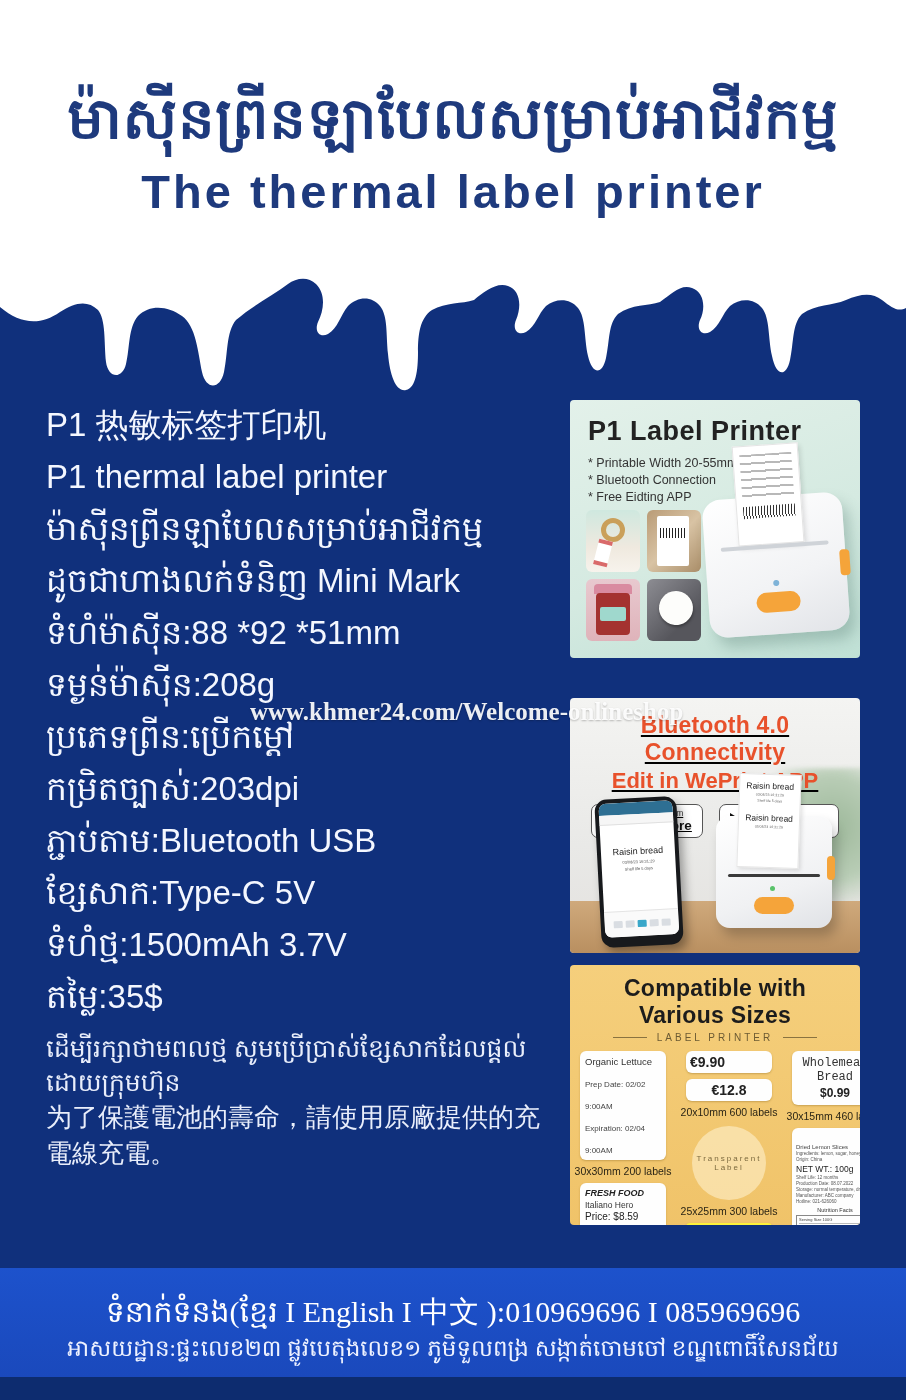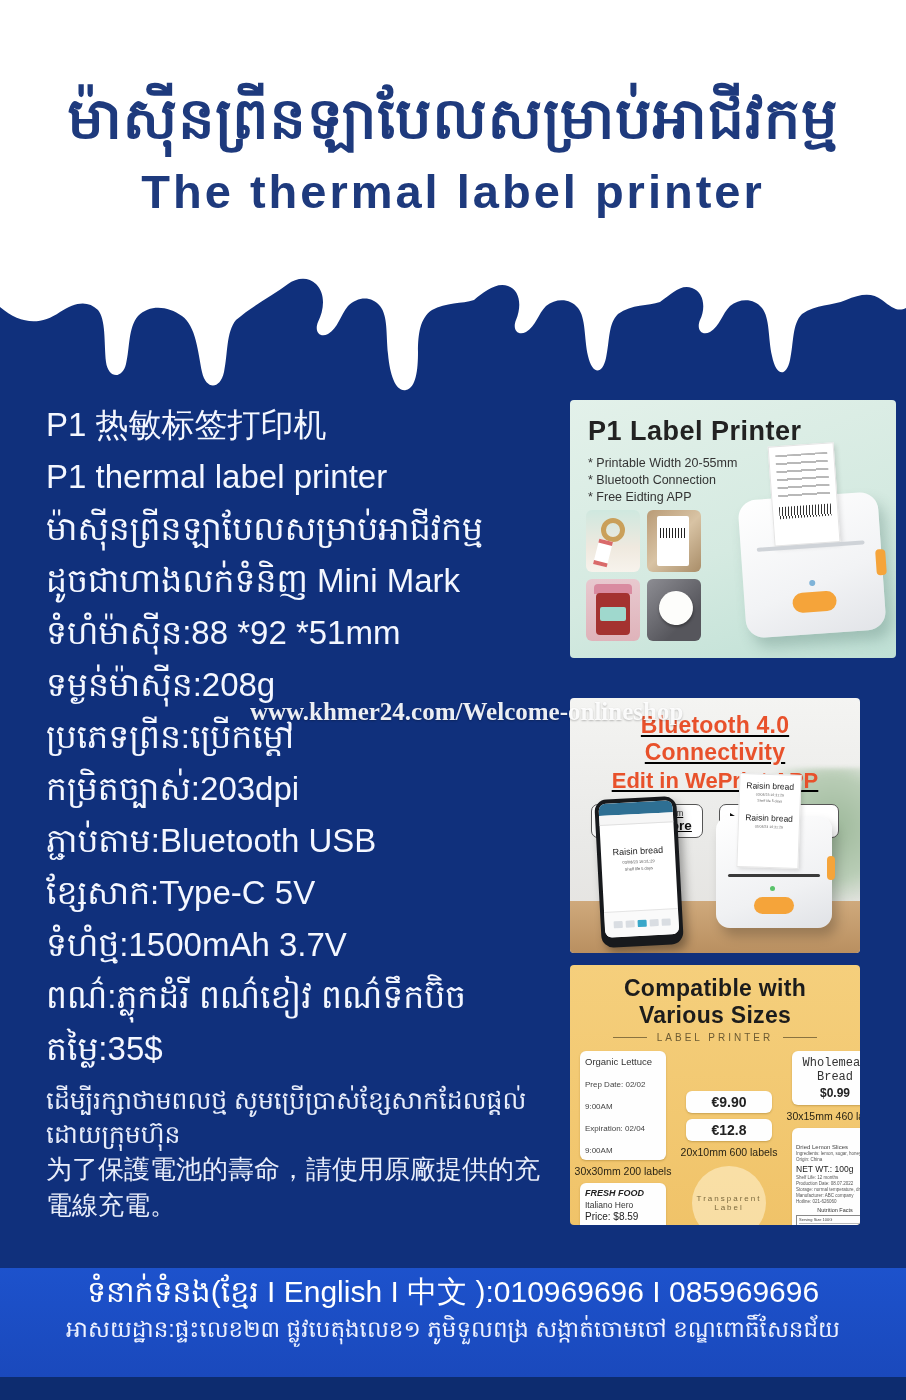--- a/index.html
+++ b/index.html
@@ -32,21 +32,21 @@
   }
   .specs { width:505px; color:#f4f7ff; }
   .spec-line { font-size:33px; line-height:52px; white-space:nowrap; }
   .spec-note-kh { font-size:25px; line-height:34px; margin-top:8px; color:#e9eefb; }
   .spec-note-cn { font-size:26px; line-height:36px; color:#e9eefb; }
 
   .cards { width:290px; margin-left:19px; }
 
   
   .card { border-radius:4px; overflow:hidden; position:relative; }
-  .card1 { width:326px; height:258px; background:linear-gradient(160deg,#e3f1ea 0%,#d5eae1 55%,#bfe0d5 100%); margin-top:1px; }
+  .card1 { width:290px; height:258px; background:linear-gradient(160deg,#e3f1ea 0%,#d5eae1 55%,#bfe0d5 100%); margin-top:1px; }
   .card1-title { font-size:27px; font-weight:bold; color:#222; padding:16px 0 0 18px; letter-spacing:0.5px; }
   .card1-bullets { padding:8px 0 0 18px; }
   .card1-bullet { font-size:12.5px; color:#333; line-height:17px; }
   .photo-grid {
     position:absolute; left:16px; top:110px; width:114px; height:132px;
     display:grid; grid-template-columns:54px 54px; grid-template-rows:62px 62px; gap:7px;
   }
   .photo { border-radius:6px; position:relative; overflow:hidden; }
   .photo-ring { background:linear-gradient(180deg,#cfe8df 0%,#efe9df 60%,#f7f3ec 100%); }
   .ring-band { position:absolute; left:15px; top:8px; width:24px; height:24px; border:5px solid #caa05a; border-radius:50%; }
@@ -109,21 +109,21 @@
   .card3-title { font-size:23px; font-weight:bold; color:#1c1c1c; text-align:center; letter-spacing:0.3px; }
   .card3-sub { display:flex; align-items:center; justify-content:center; gap:10px; margin-top:3px; }
   .card3-sub .dash { width:34px; height:1px; background:#8a7340; }
   .card3-sub .txt { font-size:10px; letter-spacing:3px; color:#6b5a33; }
   .size-grid { display:flex; gap:20px; margin-top:8px; }
   .size-col { width:86px; display:flex; flex-direction:column; align-items:center; }
   .slabel { background:#fefefe; border-radius:6px; width:100%; padding:5px 5px; box-shadow:0 1px 2px rgba(120,90,20,.35); }
   .caption { font-size:10.5px; color:#2a2415; margin:5px 0 6px 0; white-space:nowrap; }
   .lab-organic .t1 { font-size:9.5px; color:#333; }
   .lab-organic .t2 { font-size:8px; color:#444; margin-top:13px; }
-  .lab-euro { text-align:center; padding:3px 4px;margin-top:40px; }
+  .lab-euro { text-align:left; padding:3px 4px; }
   .lab-euro .p { font-size:14px; font-weight:bold; color:#222; }
   .lab-euro2 { text-align:center; padding:3px 4px; margin-top:6px; }
   .lab-bread { text-align:center; }
   .lab-bread .t1 { font-size:12px; color:#333;font-family:Liberation Mono, monospace; }
   .lab-bread .t2 { font-size:12px; font-weight:bold; color:#222; margin-top:2px; }
   .lab-fresh .brand { font-size:9px; font-style:italic; font-weight:bold; color:#222; }
   .lab-fresh .t { font-size:8.5px; color:#333; margin-top:2px; }
   .lab-fresh .price { font-size:10px; color:#222; margin-top:1px; }
   .barcode { height:22px; margin-top:3px; background:repeating-linear-gradient(90deg,#111 0 1px,#fff 1px 3px); }
   .bcnum { font-size:5px; color:#333; text-align:center; letter-spacing:2px; }
@@ -142,21 +142,21 @@
 
   
   .watermark {
     position:absolute; left:250px; top:698px; width:420px;
     font-family:"Liberation Serif","DejaVu Serif",serif;
     font-size:25px; font-weight:bold; color:rgba(255,255,255,.92);
     text-shadow:0 1px 2px rgba(0,0,0,.25); white-space:nowrap; z-index:5;
   }
 
   
-  .footer { width:906px; height:109px; background:linear-gradient(180deg,#1d52cc 0%,#1a49bc 100%); text-align:center; color:#fff; padding-top:4px; }
+  .footer { width:906px; height:109px; background:linear-gradient(180deg,#1d52cc 0%,#1a49bc 100%); text-align:center; color:#fff; padding-top:24px;font-family:Liberation Serif, serif; }
   .footer-contact { font-size:30px; line-height:40px; }
   .footer-address { font-size:23px; line-height:34px; color:#eef2ff; }
   .footer-strip { width:906px; height:23px; background:#0d2c6f; }
 </style>
 </head>
 <body>
 
 <div class="page">
 
   <div class="header">
@@ -186,21 +186,20 @@
       <div class="spec-line">P1 thermal label printer</div>
       <div class="spec-line">ម៉ាស៊ីនព្រីនឡាបែលសម្រាប់អាជីវកម្ម</div>
       <div class="spec-line">ដូចជាហាងលក់ទំនិញ Mini Mark</div>
       <div class="spec-line">ទំហំម៉ាស៊ីន:88 *92 *51mm</div>
       <div class="spec-line">ទម្ងន់ម៉ាស៊ីន:208g</div>
       <div class="spec-line">ប្រភេទព្រីន:ប្រើកម្ដៅ</div>
       <div class="spec-line">កម្រិតច្បាស់:203dpi</div>
       <div class="spec-line">ភ្ជាប់តាម:Bluetooth USB</div>
       <div class="spec-line">ខ្សែសាក:Type-C 5V</div>
       <div class="spec-line">ទំហំថ្ម:1500mAh 3.7V</div>
-      <div class="spec-line">ពណ៌:ភ្លុកដំរី ពណ៌ខៀវ ពណ៌ទឹកប៊ិច</div>
       <div class="spec-line">តម្លៃ:35$</div>
       <div class="spec-note-kh">ដើម្បីរក្សាថាមពលថ្ម សូមប្រើប្រាស់ខ្សែសាកដែលផ្តល់ដោយក្រុមហ៊ុន</div>
       <div class="spec-note-cn">为了保護電池的壽命，請使用原廠提供的充電線充電。</div>
     </div>
 
     <div class="cards">
 
       <div class="card card1">
         <div class="card1-title">P1 Label Printer</div>
         <div class="card1-bullets">

